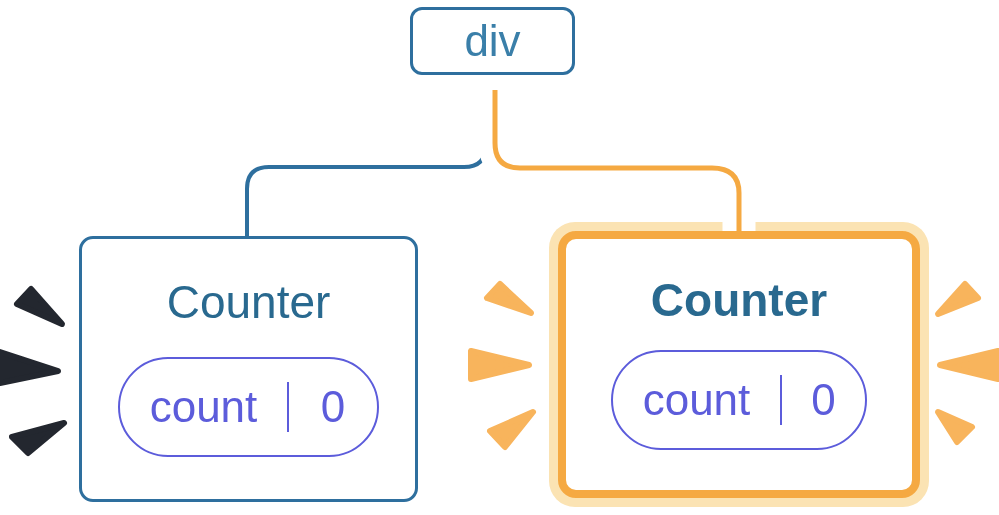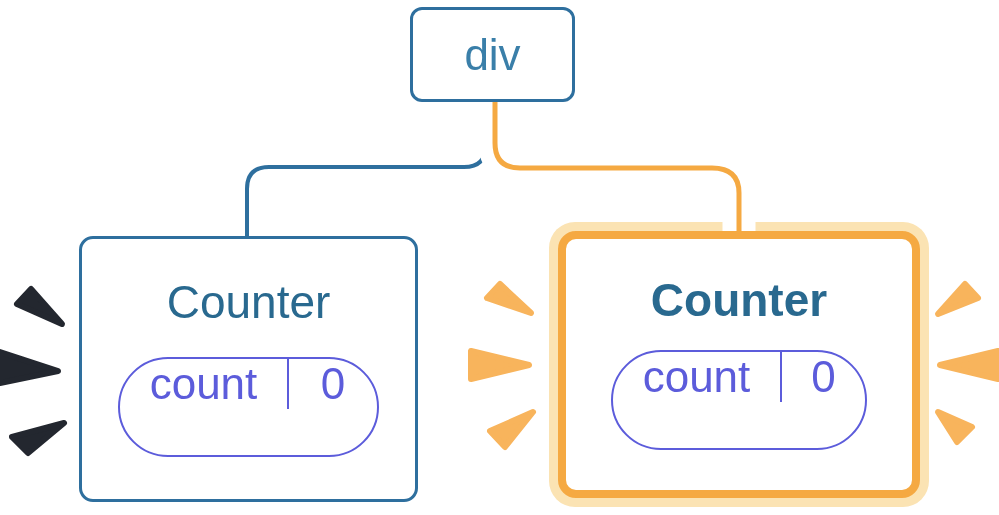--- a/index.html
+++ b/index.html
@@ -16,21 +16,21 @@
   svg.layer{position:absolute;left:0;top:0;pointer-events:none;}
   .layer-under{z-index:1;}
   .layer-over{z-index:3;}
   .edge-blue{stroke:var(--blue);stroke-width:4;fill:none;}
   .edge-casing{stroke:var(--casing);stroke-width:33;fill:none;}
   .edge-core{stroke:var(--orange);stroke-width:5;fill:none;}
   .burst-orange{fill:var(--sparkle-orange);stroke:var(--sparkle-orange);stroke-width:6;stroke-linejoin:round;}
   .burst-navy{fill:var(--sparkle-navy);stroke:var(--sparkle-navy);stroke-width:6;stroke-linejoin:round;}
 
   .node-div{
-    position:absolute;left:410px;top:7px;width:165px;height:95px;z-index:4;
+    position:absolute;left:410px;top:7px;width:165px;height:68px;z-index:4;
     background:var(--card-bg);border:3px solid var(--blue);border-radius:12px;
     box-sizing:border-box;display:flex;align-items:center;justify-content:center;
   }
   .node-div .label{font-size:44px;color:var(--blue-text);line-height:1;}
 
   .card-left{
     position:absolute;left:79px;top:236px;width:339px;height:266px;z-index:4;
     background:var(--card-bg);border:3.5px solid var(--blue);border-radius:14px;
     box-sizing:border-box;display:flex;flex-direction:column;align-items:center;
   }
@@ -44,21 +44,21 @@
   .card-right-inner{
     width:100%;height:100%;background:var(--card-bg);
     border:8px solid var(--orange);border-radius:18px;box-sizing:border-box;
     display:flex;flex-direction:column;align-items:center;
   }
   .card-right-inner .title{margin-top:34px;font-size:46px;font-weight:700;color:var(--teal-title);line-height:1.2;}
   .card-right-inner .pill{margin-top:22px;width:256px;}
 
   .pill{
     height:100px;border:2.5px solid var(--purple);border-radius:52px;
-    box-sizing:border-box;display:flex;align-items:flex-start;
+    box-sizing:border-box;display:flex;align-items:center;
     color:var(--purple);font-size:44px;background:var(--card-bg);
   }
   .pill-key{width:167px;display:flex;align-items:center;justify-content:center;}
   .pill-val{flex:1;border-left:2.5px solid var(--purple);display:flex;align-items:center;justify-content:center;}
 </style>
 </head>
 <body>
 
 <div class="stage">
 

